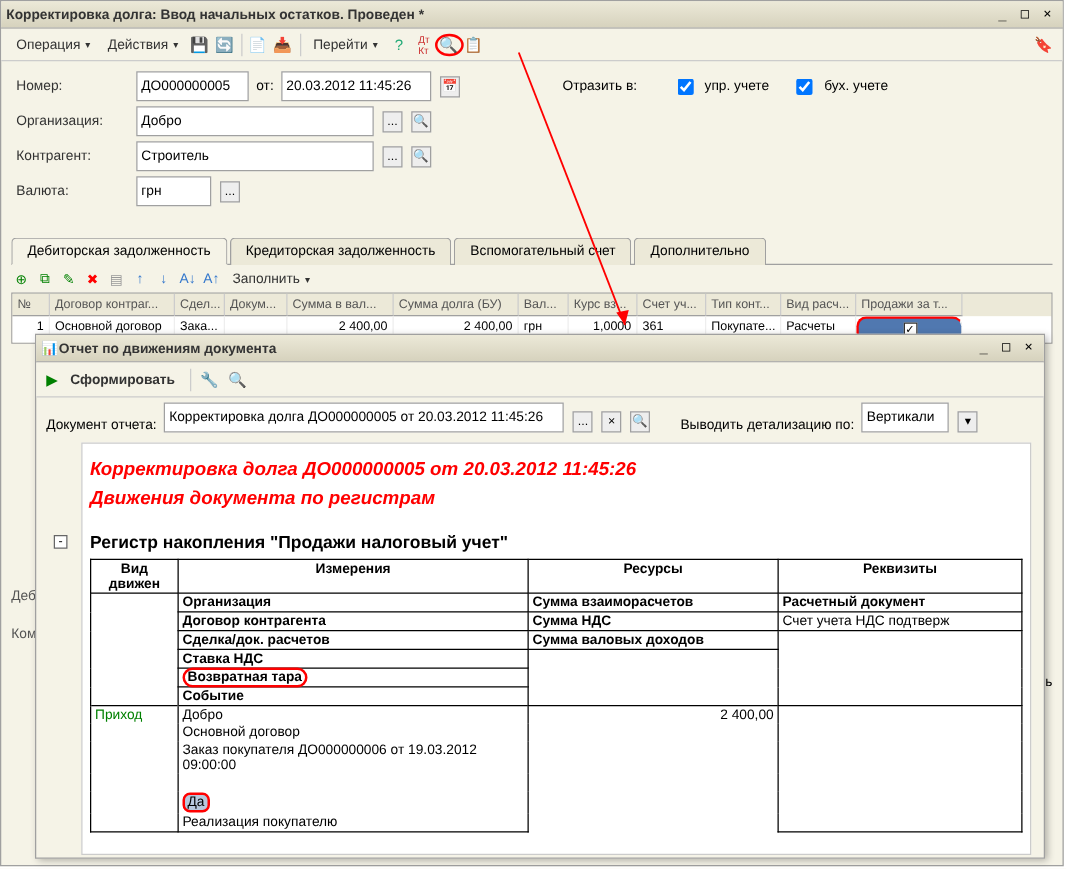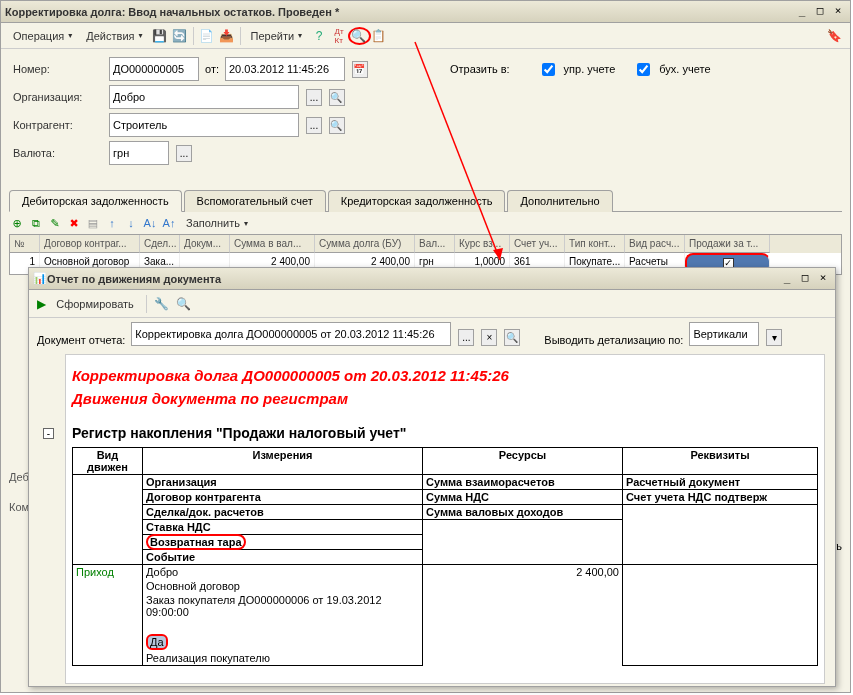--- a/index.html
+++ b/index.html
@@ -108,22 +108,22 @@
     </div>
     <div class="form-row">
       <span class="form-label">Валюта:</span>
       <span class="input-box" style="width:60px">грн</span>
       <span class="input-btn">...</span>
     </div>
   </div>
 
   <div class="tabs">
     <div class="tab active">Дебиторская задолженность</div>
+    <div class="tab">Кредиторская задолженность</div>
     <div class="tab">Вспомогательный счет</div>
-    <div class="tab">Кредиторская задолженность</div>
     <div class="tab">Дополнительно</div>
   </div>
 
   <div class="grid-toolbar">
     <span class="grid-icon" style="color:green">⊕</span>
     <span class="grid-icon" style="color:green">⧉</span>
     <span class="grid-icon" style="color:green">✎</span>
     <span class="grid-icon" style="color:red">✖</span>
     <span class="grid-icon" style="color:#999">▤</span>
     <span class="grid-icon" style="color:#37c">↑</span>
@@ -181,21 +181,21 @@
 <div class="window sub-window">
   <div class="title-bar">
     <span style="width:14px;text-align:center">📊</span>
     <span class="title-text">Отчет по движениям документа</span>
     <span class="win-btn">_</span>
     <span class="win-btn">□</span>
     <span class="win-btn">×</span>
   </div>
   <div class="sub-toolbar">
     <span class="play-icon">▶</span>
-    <span class="tb-btn" style="font-weight:normal">Сформировать</span>
+    <span class="tb-btn" style="font-weight:bold">Сформировать</span>
     <span class="tb-sep"></span>
     <span class="tb-icon">🔧</span>
     <span class="tb-icon">🔍</span>
   </div>
   <div class="doc-line">
     <span>Документ отчета:</span>
     <span class="input-box" style="width:320px">Корректировка долга ДО000000005 от 20.03.2012 11:45:26</span>
     <span class="input-btn">...</span>
     <span class="input-btn">×</span>
     <span class="input-btn">🔍</span>
@@ -219,21 +219,21 @@
       </tr>
       <tr>
         <td rowspan="6" style="border-bottom:none"></td>
         <td style="font-weight:bold">Организация</td>
         <td style="font-weight:bold">Сумма взаиморасчетов</td>
         <td style="font-weight:bold">Расчетный документ</td>
       </tr>
       <tr>
         <td style="font-weight:bold">Договор контрагента</td>
         <td style="font-weight:bold">Сумма НДС</td>
-        <td style="font-weight:bold">Счет учета НДС подтверж</td>
+        <td style="font-weight:normal">Счет учета НДС подтверж</td>
       </tr>
       <tr>
         <td style="font-weight:bold">Сделка/док. расчетов</td>
         <td style="font-weight:bold">Сумма валовых доходов</td>
         <td rowspan="4"></td>
       </tr>
       <tr>
             <td style="font-weight:bold">Ставка НДС</td>
             <td rowspan="3"></td>
           </tr>

